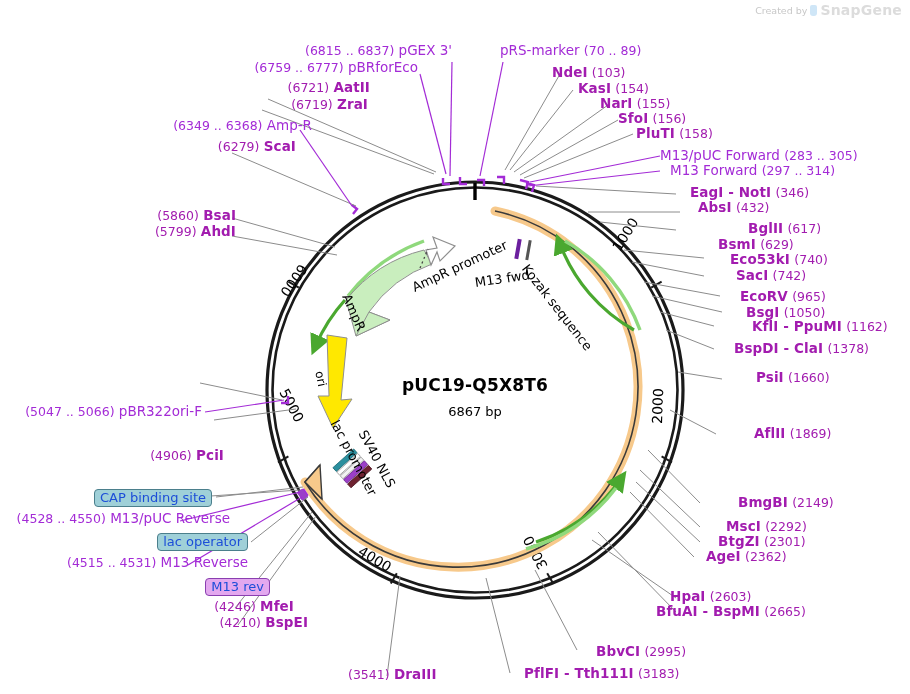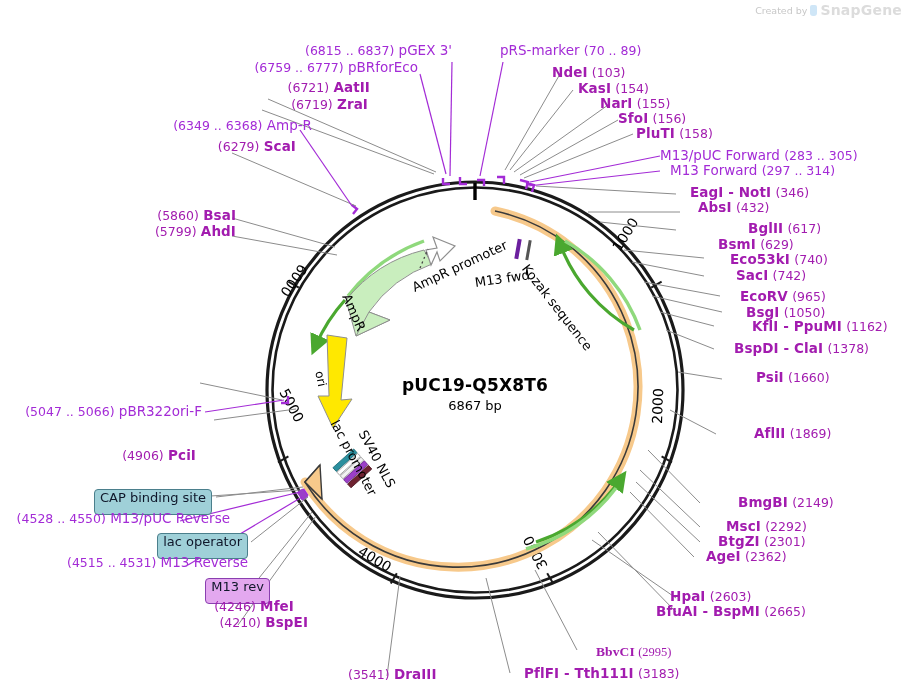--- a/index.html
+++ b/index.html
@@ -9,26 +9,26 @@
   svg#map{position:absolute;left:0;top:0;width:910px;height:694px;}
 
   .lbl{position:absolute;white-space:nowrap;line-height:1;}
   .enz{color:#a21caf;font-size:13.5px;}
   .enz b{font-weight:bold;font-size:13.5px;letter-spacing:.1px;}
   .enz .pos{font-weight:normal;font-size:12.5px;}
   .prm{color:#a32bd6;font-size:13.5px;}
   .prm .pos{font-size:12.5px;}
   .r{text-align:right;}
   .boxed{display:inline-block;border:1px solid #4b7f8c;background:#9fd0d8;
-         color:#0f172a;font-size:13px;padding:1px 5px 10px 5px;border-radius:4px;}
+         color:#1d4ed8;font-size:13px;padding:1px 5px 2px 5px;border-radius:4px;}
   .boxed.violet{border:1px solid #8a3fb0;background:#e3a8ef;}
 
   .title{position:absolute;text-align:center;color:#000;}
   .title .nm{font-size:17px;font-weight:bold;letter-spacing:.2px;}
-  .title .bp{font-size:13px;margin-top:3px;}
+  .title .bp{font-size:13px;margin-top:9px;}
 
   .watermark{position:absolute;right:8px;top:2px;font-size:9.5px;color:#c8c8c8;
              display:flex;align-items:center;gap:3px;}
   .watermark .sg{color:#dcdcdc;font-size:14px;font-weight:bold;letter-spacing:.2px;}
   .wmlogo{display:inline-block;width:7px;height:11px;background:#cfe6f7;
           border-radius:2px 2px 3px 3px;}
 </style>
 </head>
 <body>
 
@@ -234,21 +234,21 @@
     <b>BsaI</b>
   </div>
   <div class="lbl enz r" style="left:0px;top:225px;width:236px;">
     <span class="pos">(5799)</span>
     <b>AhdI</b>
   </div>
   <div class="lbl prm r" style="left:0px;top:405px;width:202px;">
     <span class="pos">(5047 .. 5066)</span>
     <span>pBR322ori-F</span>
   </div>
-  <div class="lbl enz r" style="left:0px;top:449px;width:196px;">
+  <div class="lbl enz r" style="left:0px;top:449px;width:196px;padding-left:28px;">
     <span class="pos">(4906)</span>
     <b>PciI</b>
   </div>
   <div class="lbl r" style="left:0px;top:489px;width:212px;">
     <span class="boxed">CAP binding site</span>
   </div>
   <div class="lbl prm r" style="left:0px;top:512px;width:230px;">
     <span class="pos">(4528 .. 4550)</span>
     <span>M13/pUC Reverse</span>
   </div>
@@ -374,21 +374,21 @@
     <span class="pos">(2362)</span>
   </div>
   <div class="lbl enz" style="left:670px;top:590px;">
     <b>HpaI</b>
     <span class="pos">(2603)</span>
   </div>
   <div class="lbl enz" style="left:656px;top:605px;">
     <b>BfuAI - BspMI</b>
     <span class="pos">(2665)</span>
   </div>
-  <div class="lbl enz" style="left:596px;top:645px;font-family:Liberation Serif, serif;">
+  <div class="lbl enz" style="left:596px;top:645px;">
     <b>BbvCI</b>
     <span class="pos">(2995)</span>
   </div>
   <div class="lbl enz" style="left:524px;top:667px;">
     <b>PflFI - Tth111I</b>
     <span class="pos">(3183)</span>
   </div>
 
 </div>
 

